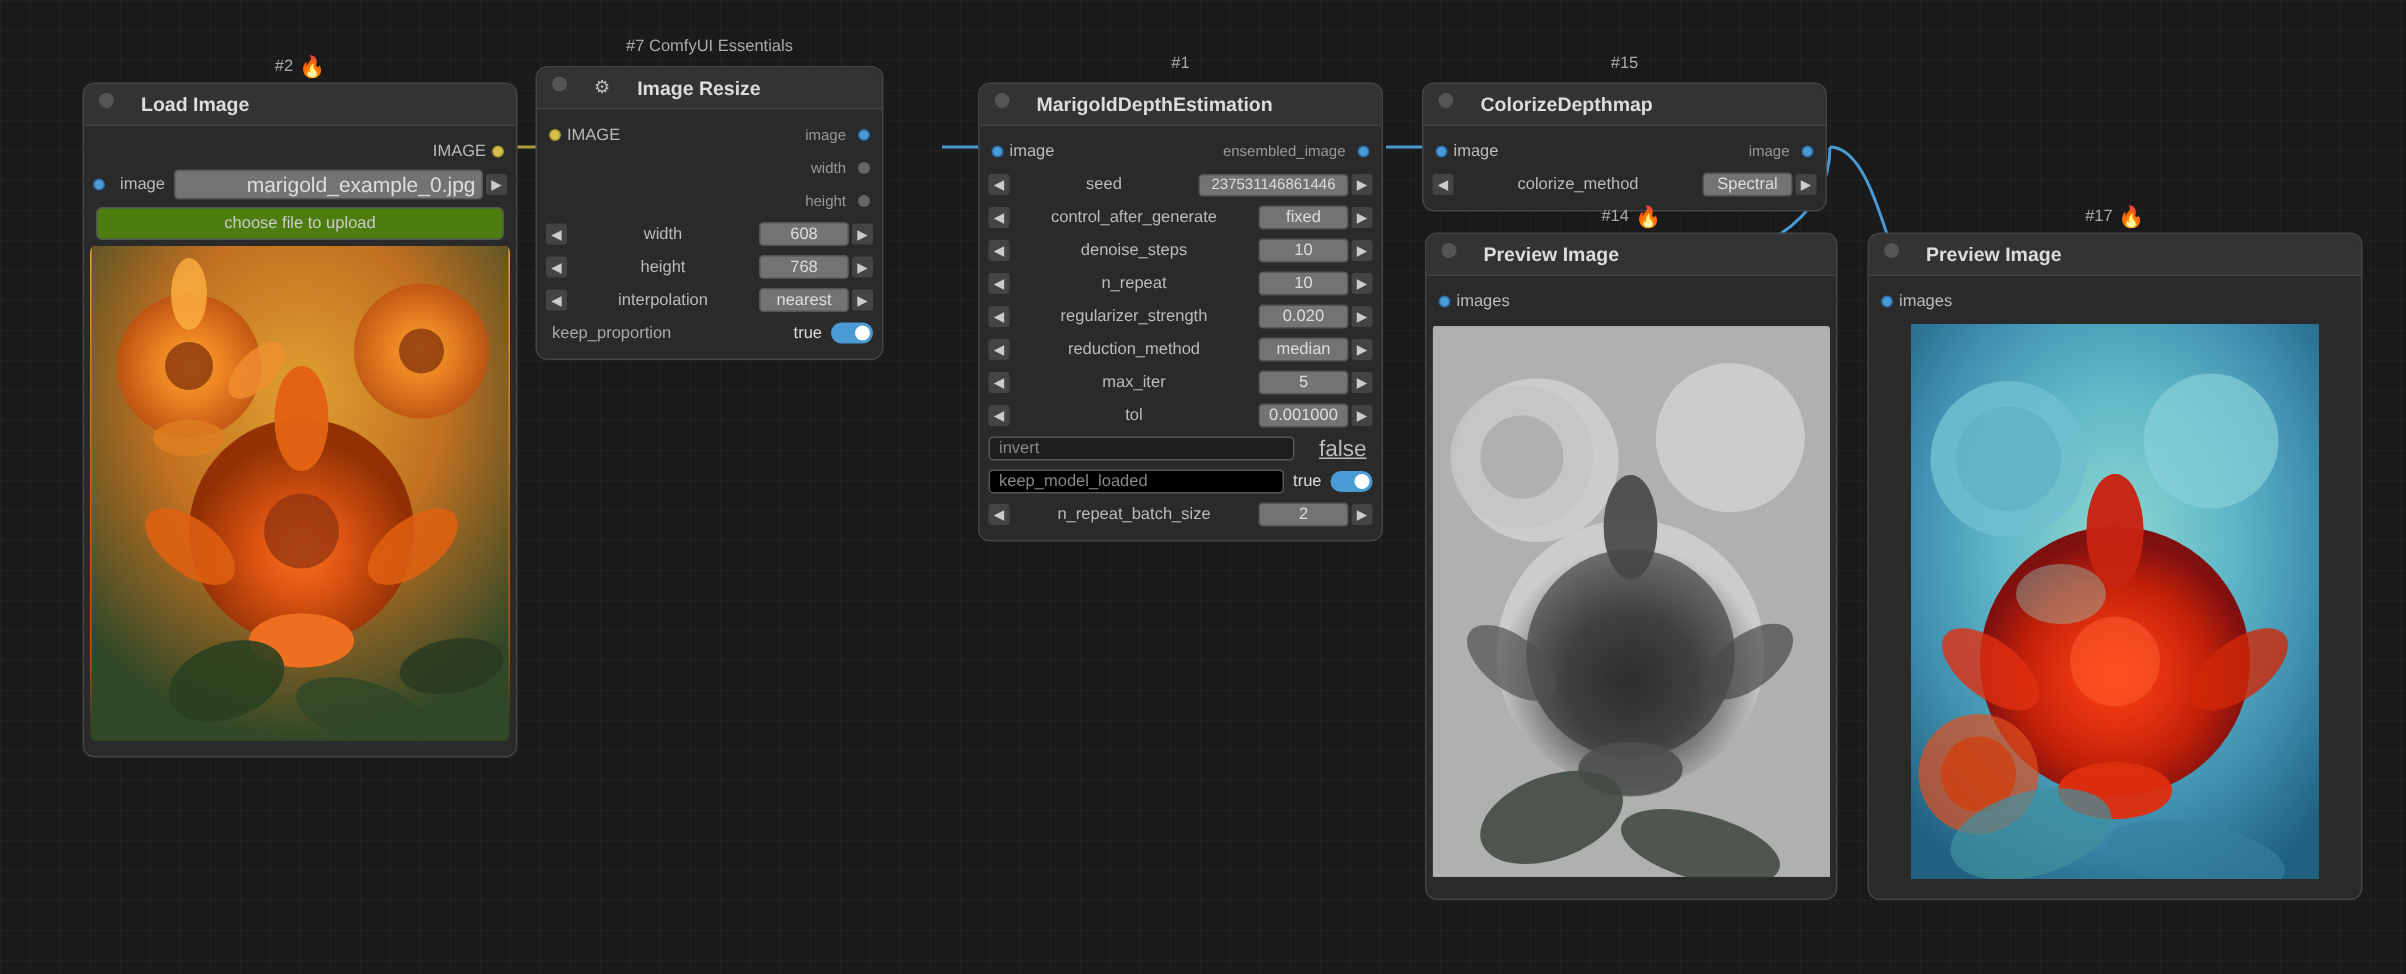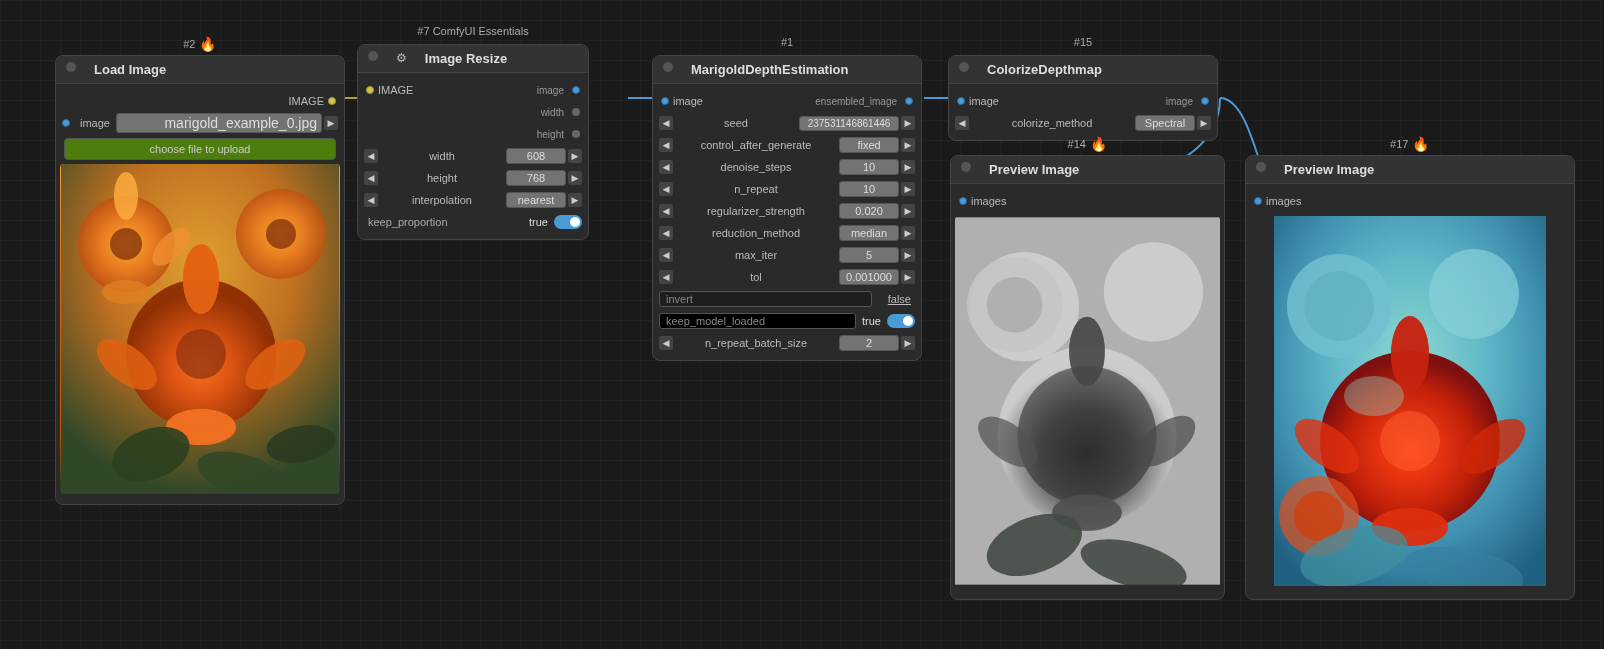--- a/index.html
+++ b/index.html
@@ -480,21 +480,21 @@
 
       <div class="stepper-row">
         <button class="arrow-btn">◀</button>
         <span class="stepper-label">tol</span>
         <div class="field-value">0.001000</div>
         <button class="arrow-btn">▶</button>
       </div>
 
       <div class="full-row">
         <span class="fl" style="font-size:11px;color:#888;padding:1px 6px;background:#1e1e1e;border:1px solid #555;border-radius:3px;">invert</span>
-        <span style="font-size:11px;color:#bbb;margin-left:auto;margin-right:4px;text-decoration:underline;">false</span>
+        <span style="font-size:15px;color:#bbb;margin-left:auto;margin-right:4px;text-decoration:underline;">false</span>
       </div>
 
       <div class="stepper-row">
         <span style="font-size:11px;color:#888;flex:1;padding:1px 6px;background:#000000;border:1px solid #555;border-radius:3px;">keep_model_loaded</span>
         <span style="font-size:11px;color:#ddd;margin:0 4px;">true</span>
         <div class="toggle"></div>
       </div>
 
       <div class="stepper-row">
         <button class="arrow-btn">◀</button>

